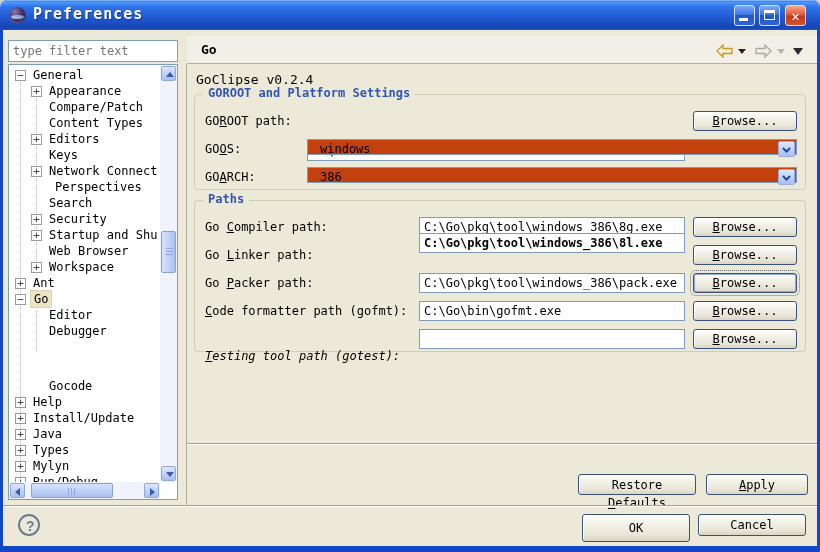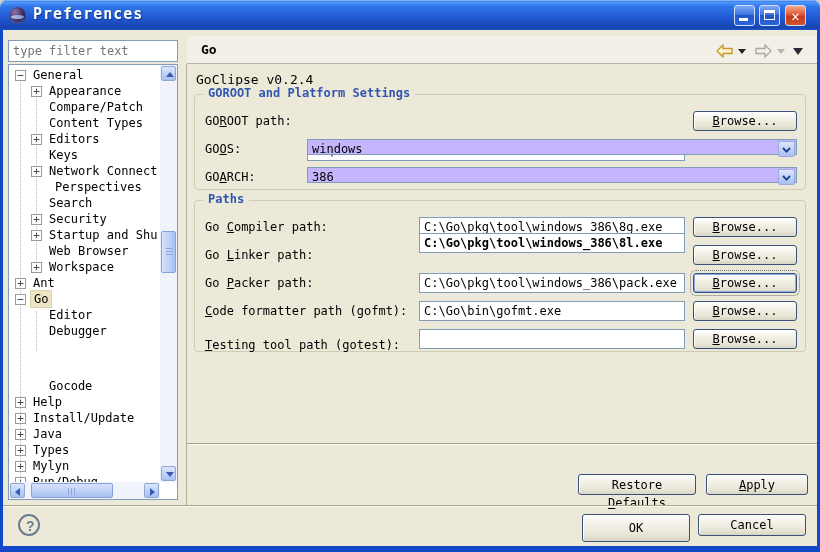--- a/index.html
+++ b/index.html
@@ -76,22 +76,22 @@
   .version{position:absolute;left:196px;top:72px;font-size:13px;color:#000;}
   .group{position:absolute;left:194px;width:612px;border:1px solid #cfccb4;border-radius:4px;}
   .group0{top:94px;height:96px;} .group1{top:200px;height:152px;}
   .group-title{position:absolute;top:-9px;left:8px;background:#ece9d8;padding:0 5px;
     color:#3156b2;font-size:12px;font-weight:bold;}
   .row-label{position:absolute;left:10px;font-size:12px;color:#000;white-space:nowrap;}
   .xp-input{position:absolute;height:20px;border:1px solid #7f9db9;background:#fff;
     font-size:12px;line-height:18px;padding:0 4px;white-space:nowrap;overflow:hidden;}
   .g0 .xp-input{left:112px;width:378px;margin-top:30px;}
   .g1 .xp-input{left:224px;width:266px;}
-  .xp-combo{position:absolute;left:112px;width:490px;height:16px;border:1px solid #7f9db9;background:#c4b5fd;
-    font-size:12px;line-height:18px;padding:0 4px;}
+  .xp-combo{position:absolute;left:112px;width:490px;height:16px;border:1px solid #7f9db9;background:#c2410c;
+    font-size:12px;line-height:18px;padding:0 12px;}
   .combo-btn{position:absolute;right:1px;top:1px;width:17px;height:16px;border:1px solid #9aabdd;border-radius:2px;
     background:linear-gradient(180deg,#dde7fc 0%,#c3d3f8 50%,#aabff0 100%);}
   .combo-btn svg{position:absolute;left:3px;top:5px;}
   .xp-button{position:absolute;border:1px solid #39527a;border-radius:3px;color:#000;
     background:linear-gradient(180deg,#fefefc 0%,#f2f0e5 40%,#e9e6d7 75%,#d9d5c5 100%);
     box-shadow:inset 1px 1px 0 #fff;font:12px "DejaVu Sans Mono",monospace;text-align:center;}
   .browse-btn{left:498px;width:104px;height:20px;line-height:17px;}
   .focused{outline:1px dotted #707070;outline-offset:2px;box-shadow:inset 0 0 0 1px #8cabe8;}
   .page-bottom-sep{position:absolute;left:187px;top:443px;width:630px;height:2px;
     border-top:1px solid #a7a393;border-bottom:1px solid #fbfaf4;}
@@ -305,21 +305,21 @@
         <button class="xp-button browse-btn" style="top: 16px;"><u>B</u>rowse...</button>
         <span class="row-label" style="top: 47px;">Go <u>L</u>inker path:</span>
         <div class="xp-input" style="top: 32px; font-weight: bold;">C:\Go\pkg\tool\windows_386\8l.exe</div>
         <button class="xp-button browse-btn" style="top: 44px;"><u>B</u>rowse...</button>
         <span class="row-label" style="top: 75px;">Go <u>P</u>acker path:</span>
         <div class="xp-input" style="top: 72px;">C:\Go\pkg\tool\windows_386\pack.exe</div>
         <button class="xp-button browse-btn focused" style="top: 72px;"><u>B</u>rowse...</button>
         <span class="row-label" style="top: 103px;"><u>C</u>ode formatter path (gofmt):</span>
         <div class="xp-input" style="top: 100px;">C:\Go\bin\gofmt.exe</div>
         <button class="xp-button browse-btn" style="top: 100px;"><u>B</u>rowse...</button>
-        <span class="row-label" style="top: 137px;"><u>T</u>esting tool path (gotest):</span>
+        <span class="row-label" style="top: 148px; font-style: italic;"><u>T</u>esting tool path (gotest):</span>
         <div class="xp-input" style="top: 128px;"></div>
         <button class="xp-button browse-btn" style="top: 128px;"><u>B</u>rowse...</button>
       </div>
     </div>
   <div class="page-bottom-sep"></div>
 
   <button class="xp-button restore-btn" id="restore-btn">Restore <u>D</u>efaults</button>
   <button class="xp-button apply-btn" id="apply-btn"><u>A</u>pply</button>
 
   <div class="main-sep"></div>

